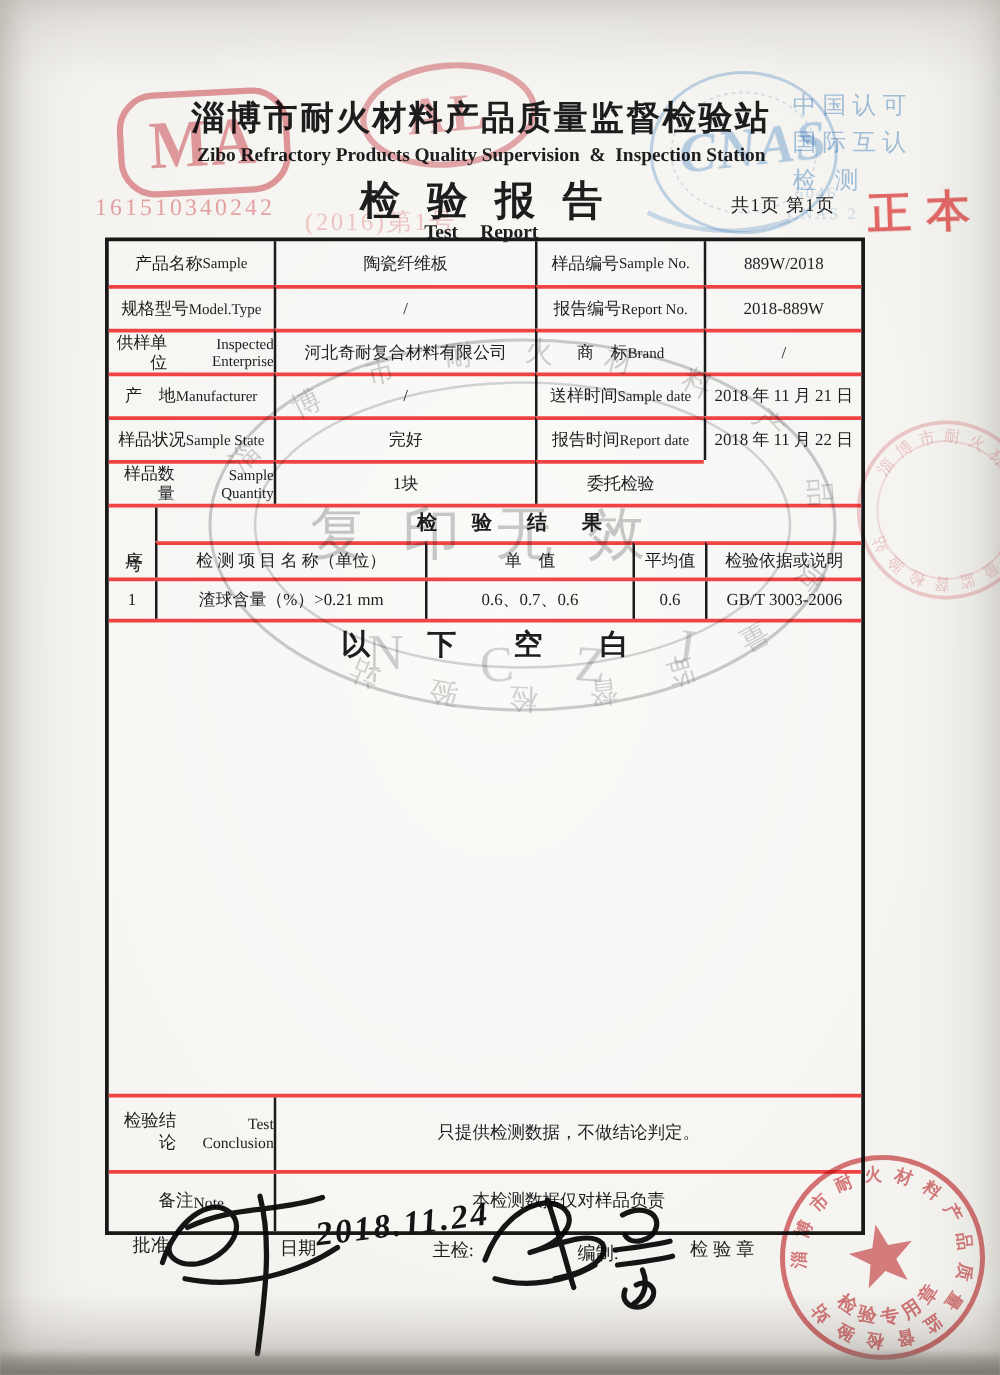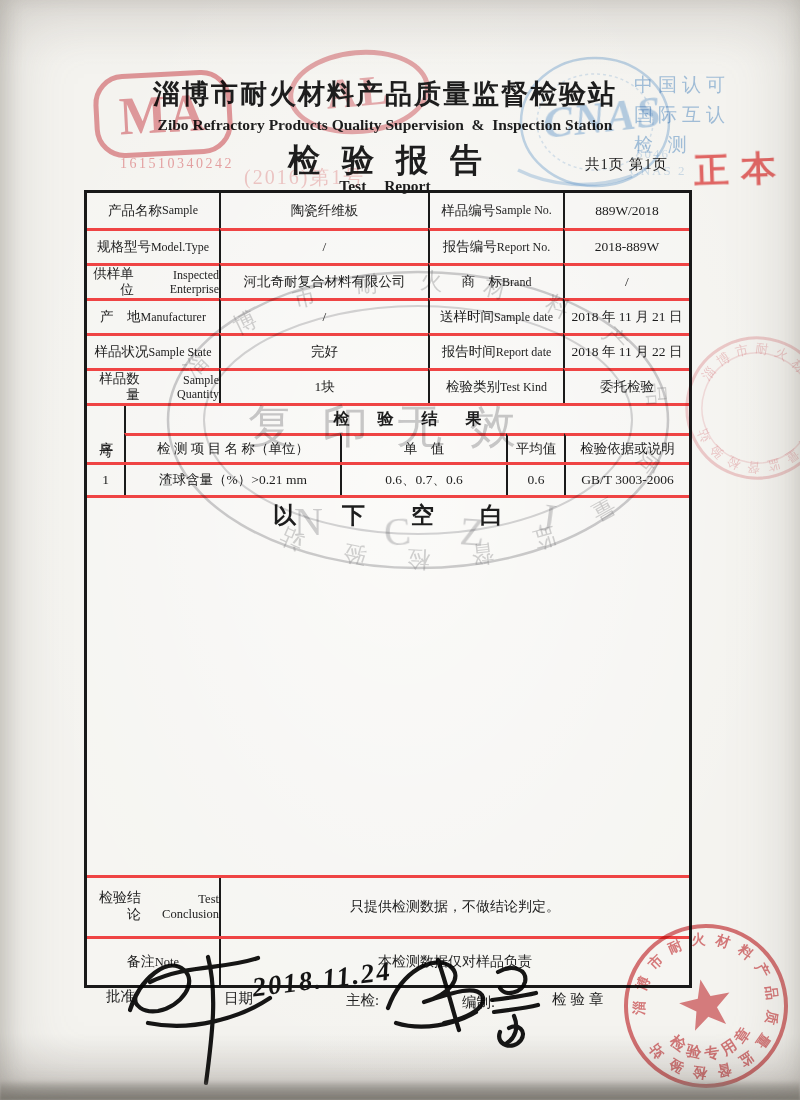--- a/index.html
+++ b/index.html
@@ -54,21 +54,21 @@
   .footer{position:absolute;left:0;top:0;width:800px;height:804px;z-index:3;pointer-events:none;}
   .flabel{position:absolute;font-size:14.5px;}
   .date-script{position:absolute;left:252px;top:964px;font-size:27px;font-weight:bold;font-style:italic;
     transform:rotate(-7deg);letter-spacing:2px;color:#141414;}
 
   
   .stamp{position:absolute;mix-blend-mode:multiply;pointer-events:none;}
   .cma-box{left:94px;top:72px;width:128px;height:74px;border:5px solid rgba(205,55,65,.5);
     border-radius:30px;transform:rotate(-3deg);display:flex;align-items:center;justify-content:center;z-index:4;}
   .cma-letters{font-size:50px;font-weight:bold;color:rgba(205,55,65,.48);letter-spacing:2px;transform:scaleY(1.08);}
-  .cma-serial{left:76px;top:156px;font-size:14px;color:rgba(222,95,100,.55);letter-spacing:2.5px;z-index:4;filter:blur(.3px);margin-left:44px;}
+  .cma-serial{left:76px;top:156px;font-size:19px;color:rgba(222,95,100,.55);letter-spacing:2.5px;z-index:4;filter:blur(.3px);}
   .cma-note{left:244px;top:164px;font-size:20px;color:rgba(222,95,100,.32);letter-spacing:2px;z-index:4;filter:blur(.6px);}
   .cal-oval{left:288px;top:50px;width:132px;height:74px;border:5px solid rgba(205,55,65,.42);
     border-radius:50%;transform:rotate(-5deg);display:flex;align-items:center;justify-content:center;z-index:1;}
   .cal-letters{font-size:42px;font-weight:bold;color:rgba(205,55,65,.4);letter-spacing:4px;}
   .cnas-letters{left:543px;top:92px;font-size:44px;font-weight:bold;font-style:italic;
     color:rgba(90,150,210,.42);letter-spacing:1px;transform:rotate(-6deg);filter:blur(.5px);z-index:4;}
   .cnas-cn{left:634px;top:70px;font-size:19px;line-height:30px;letter-spacing:5px;
     color:rgba(95,152,208,.55);filter:blur(.4px);z-index:4;text-align:left;}
   .cnas-faint{color:rgba(95,152,208,.28);font-size:13px;letter-spacing:2px;filter:blur(.5px);position:absolute;z-index:4;}
   .f1{left:636px;top:146px;} .f2{left:630px;top:163px;}
@@ -161,24 +161,20 @@
         <span class="lab-en">Report date</span>
       </div>
     <div class="cell bl bt val">2018 年 11 月 22 日</div>
   </div>
   <div class="info-row">
     <div class="cell bt">
         <span class="lab-cn">样品数量</span>
         <span class="lab-en">Sample Quantity</span>
       </div>
     <div class="cell bl bt val">1块</div>
-    <div class="cell bl bt">
-        <span class="lab-cn">检验类别</span>
-        <span class="lab-en">Test Kind</span>
-      </div>
     <div class="cell bl bt val">委托检验</div>
   </div>
 
   <div class="res-head bt">
     <div class="cell seq-cell">序号</div>
     <div class="cell bl res-title">检验结果</div>
     <div class="cell bl bt colhead">检 测 项 目 名 称（单位）</div>
     <div class="cell bl bt colhead">单　值</div>
     <div class="cell bl bt colhead">平均值</div>
     <div class="cell bl bt colhead">检验依据或说明</div>

